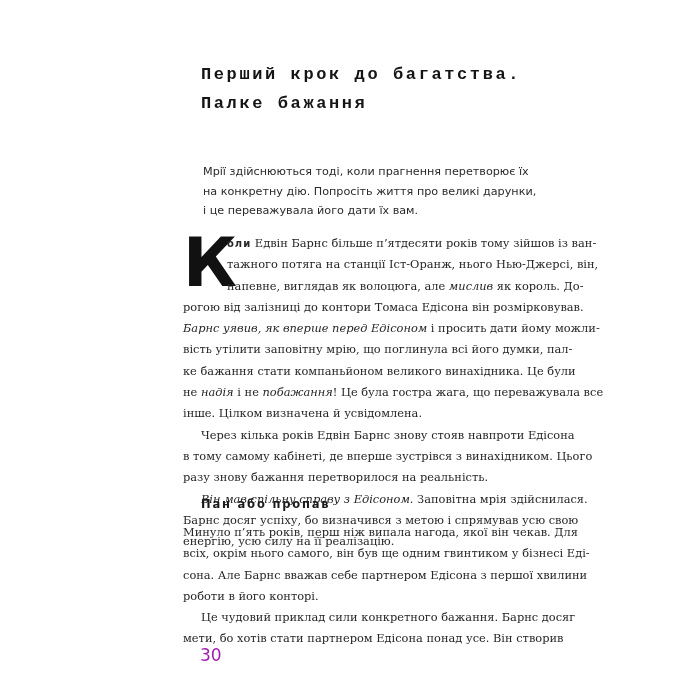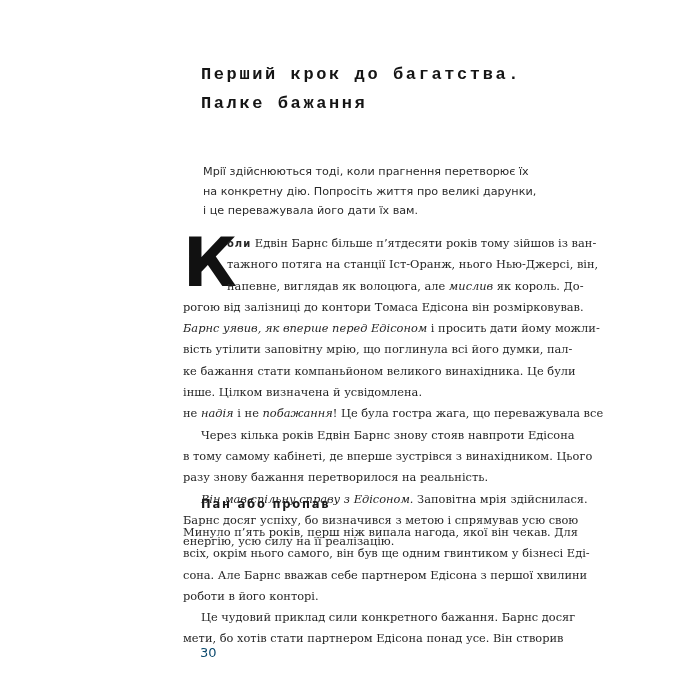--- a/index.html
+++ b/index.html
@@ -93,22 +93,22 @@
       font-size: 11.5px;
       letter-spacing: 1.8px;
       color: #1a1a1a;
       margin: 0;
     }
     .page-number {
       position: absolute;
       left: 200px;
       top: 645px;
       font-family: "DejaVu Sans", sans-serif;
-      font-size: 13px;
-      color: #0c4a6e;
+      font-size: 17px;
+      color: #a21caf;
     }
   </style>
 </head>
 <body>
 
 <div class="page">
 
   <h1 class="chapter-title">
     <span>Перший крок до багатства.</span>
     <span>Палке бажання</span>
@@ -123,22 +123,22 @@
   <div class="dropcap">К</div>
 
   <div class="body-text" style="top:233px;">
     <span class="line dc"><span class="smallcaps">оли</span><span> Едвін Барнс більше п’ятдесяти років тому зійшов із ван-</span></span>
     <span class="line dc">тажного потяга на станції Іст-Оранж, нього Нью-Джерсі, він,</span>
     <span class="line dc"><span>напевне, виглядав як волоцюга, але </span><em>мислив</em><span> як король. До-</span></span>
     <span class="line">рогою від залізниці до контори Томаса Едісона він розмірковував.</span>
     <span class="line"><em>Барнс уявив, як вперше перед Едісоном</em><span> і просить дати йому можли-</span></span>
     <span class="line">вість утілити заповітну мрію, що поглинула всі його думки, пал-</span>
     <span class="line">ке бажання стати компаньйоном великого винахідника. Це були</span>
+    <span class="line"><span>не </span><em>надія</em><span> і не </span><em>побажання</em><span>! Це була гостра жага, що переважувала все</span></span>
     <span class="line last">інше. Цілком визначена й усвідомлена.</span>
-    <span class="line"><span>не </span><em>надія</em><span> і не </span><em>побажання</em><span>! Це була гостра жага, що переважувала все</span></span>
 
     <span class="line indent">Через кілька років Едвін Барнс знову стояв навпроти Едісона</span>
     <span class="line">в тому самому кабінеті, де вперше зустрівся з винахідником. Цього</span>
     <span class="line last">разу знову бажання перетворилося на реальність.</span>
 
     <span class="line indent"><em>Він мав спільну справу з Едісоном.</em><span> Заповітна мрія здійснилася.</span></span>
     <span class="line">Барнс досяг успіху, бо визначився з метою і спрямував усю свою</span>
     <span class="line last">енергію, усю силу на її реалізацію.</span>
   </div>
 

